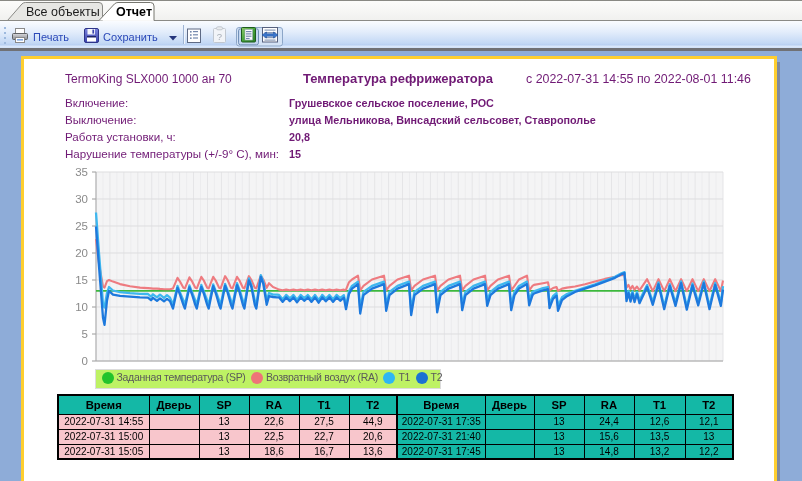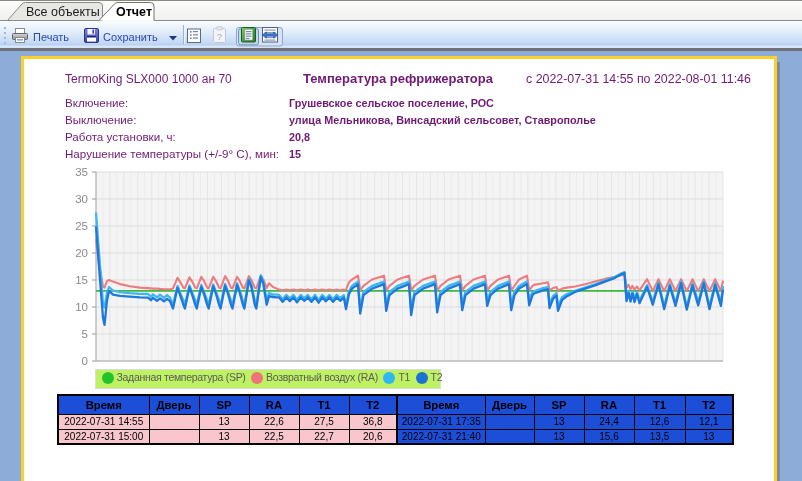--- a/index.html
+++ b/index.html
@@ -13,21 +13,21 @@
   border-bottom:3px solid #707175; }
 .tbtext { position:absolute; font-size:11px; color:#2b49b8; }
 
 #page { left:21px; top:56px; width:756px; height:425px;
   background:#fff; border:3px solid #fece2f; border-bottom:none; }
 #pageshadow { left:777px; top:62px; width:3px; height:419px; background:#7d89a1; }
 
 .rl { position:absolute; font-size:12px; color:#701a75; white-space:nowrap; }
 .rb { font-weight:bold; }
 
-#rtab { position:absolute; left:57px; top:394px; border-collapse:collapse; table-layout:fixed; background:#1d4ed8; }
+#rtab { position:absolute; left:57px; top:394px; border-collapse:collapse; table-layout:fixed; background:#14b8a6; }
 #rtab td { border:1px solid #000; font-size:10px; text-align:center; color:#000;
   height:15px; padding:0; overflow:hidden; white-space:nowrap; }
 #rtab tr.hdr td { font-weight:bold; font-size:11.3px; height:19px; }
 #rtab td.pink { background:#f8c6cc; }
 #rtab td.mid { border-left:2px solid #000; }
 #rtab { border:2px solid #000; }
 
 #legend { position:absolute; left:95px; top:368.5px; width:346px; height:20.5px; padding-top:1.5px;
   border:1px solid #dcdcdc; background:#bef264; display:flex; 
   font-size:10.5px; letter-spacing:-0.3px; color:#5a5a5a; white-space:nowrap; }
@@ -317,21 +317,21 @@
         <td>RA</td>
         <td>T1</td>
         <td>T2</td>
       </tr>
 <tr>
         <td class="pink">2022-07-31 14:55</td>
         <td class="pink"></td>
         <td class="pink">13</td>
         <td class="pink">22,6</td>
         <td class="pink">27,5</td>
-        <td class="pink">36,8</td>
+        <td class="pink">44,9</td>
         <td class="mid">2022-07-31 17:35</td>
         <td></td>
         <td>13</td>
         <td>24,4</td>
         <td>12,6</td>
         <td>12,1</td>
       </tr>
 <tr>
         <td class="pink">2022-07-31 15:00</td>
         <td class="pink"></td>
@@ -339,14 +339,28 @@
         <td class="pink">22,5</td>
         <td class="pink">22,7</td>
         <td class="pink">20,6</td>
         <td class="mid">2022-07-31 21:40</td>
         <td></td>
         <td>13</td>
         <td>15,6</td>
         <td>13,5</td>
         <td>13</td>
       </tr>
+<tr>
+        <td class="pink">2022-07-31 15:05</td>
+        <td class="pink"></td>
+        <td class="pink">13</td>
+        <td class="pink">18,6</td>
+        <td class="pink">16,7</td>
+        <td class="pink">13,6</td>
+        <td class="mid">2022-07-31 17:45</td>
+        <td></td>
+        <td>13</td>
+        <td>14,8</td>
+        <td>13,2</td>
+        <td>12,2</td>
+      </tr>
 </tbody>
   </table>
 
 </body></html>

